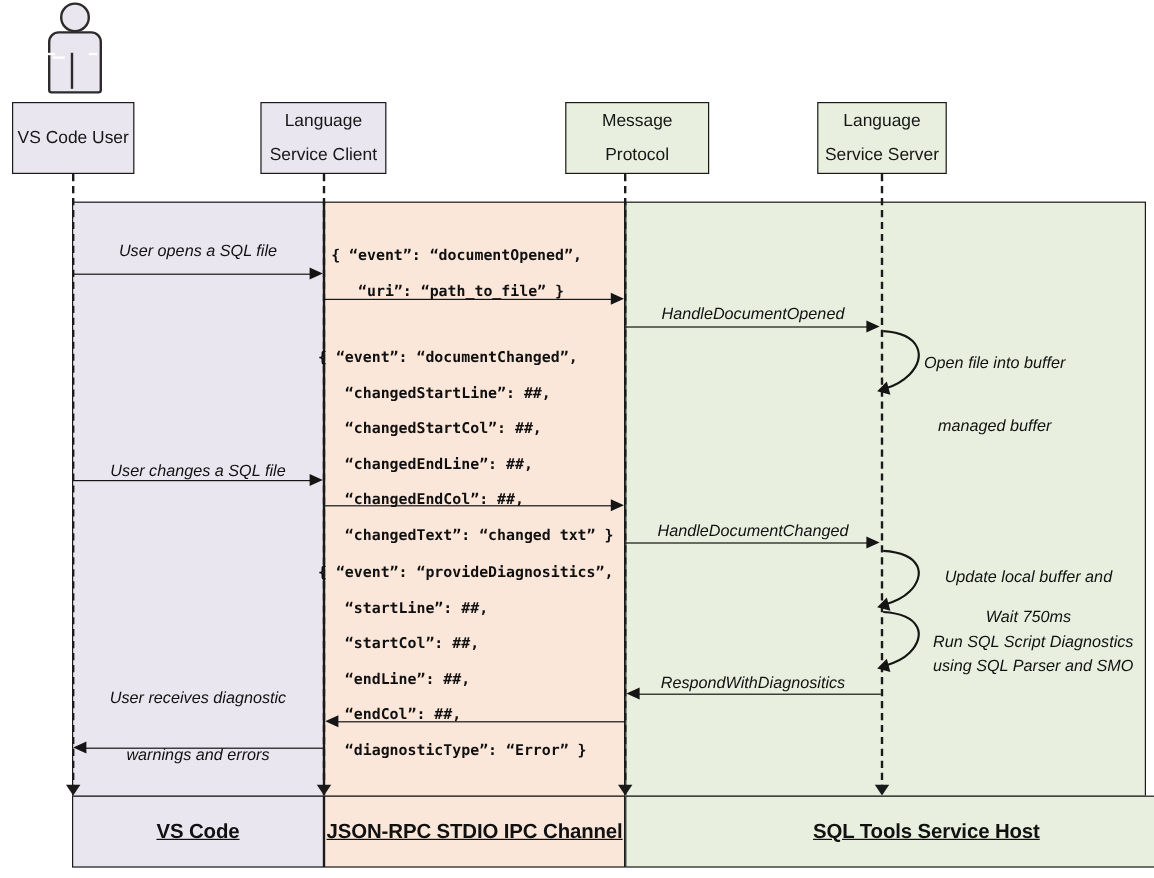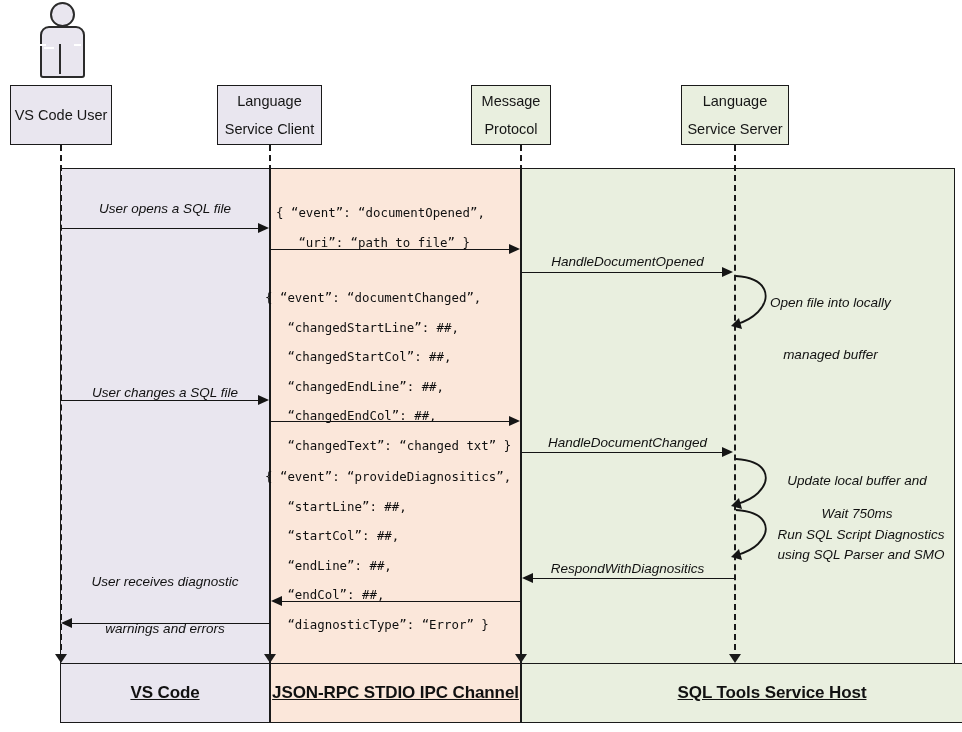--- a/index.html
+++ b/index.html
@@ -126,21 +126,21 @@
     line-height: 1.45;
     text-align: center;
   }
   .json-block {
     position: absolute;
     font-family: "DejaVu Sans Mono", monospace;
     font-size: 12.4px;
     color: #101010;
     line-height: 2.38;
     white-space: pre;
-    font-weight: 400;
+    font-weight: 700;
   }
 
   
   .footer-cell {
     position: absolute;
     box-sizing: border-box;
     border: 1.8px solid #1a1a1a;
     display: flex;
     align-items: center;
     justify-content: center;
@@ -176,21 +176,21 @@
 
   <div class="participant p-user" style="left:10px; top:85px; width:102px; height:60px;">
     <span>VS Code User</span>
   </div>
 
   <div class="participant p-client" style="left:217px; top:85px; width:105px; height:60px;">
     <span>Language</span>
     <span>Service Client</span>
   </div>
 
-  <div class="participant p-proto" style="left:471px; top:85px; width:80px; height:60px;">
+  <div class="participant p-proto" style="left:471px; top:85px; width:120px; height:60px;">
     <span>Message</span>
     <span>Protocol</span>
   </div>
 
   <div class="participant p-server" style="left:681px; top:85px; width:108px; height:60px;">
     <span>Language</span>
     <span>Service Server</span>
   </div>
 
   <div class="lifeline" style="left:60px; top:145px; height:515px;"></div>
@@ -217,21 +217,21 @@
 
   <div class="msg-label" style="left:521px; top:252px; width:213px;">HandleDocumentOpened</div>
   <div class="msg-line" style="left:521px; top:272px; width:203px;"></div>
   <div class="arrowhead-r" style="left:722px; top:267px;"></div>
 
   <svg class="selfloop" style="left:728px; top:272px;" width="56" height="62" viewBox="0 0 56 62">
     <path d="M 8 4 C 40 6, 44 26, 30 40 C 24 46, 16 50, 9 52" fill="none" stroke="#151515" stroke-width="1.8"></path>
     <polygon points="11,46 3,54 14,57" fill="#151515"></polygon>
   </svg>
   <div class="note-label" style="left:770px; top:293px;">
-    <div>Open file into locally</div>
+    <div>Open file into buffer</div>
     <div style="margin-top:32px;">managed buffer</div>
   </div>
 
   <div class="json-block" style="left:265px; top:283px;">{ “event”: “documentChanged”,
    “changedStartLine”: ##,
    “changedStartCol”: ##,
    “changedEndLine”: ##,
    “changedEndCol”: ##,
    “changedText”: “changed txt” }</div>
 

